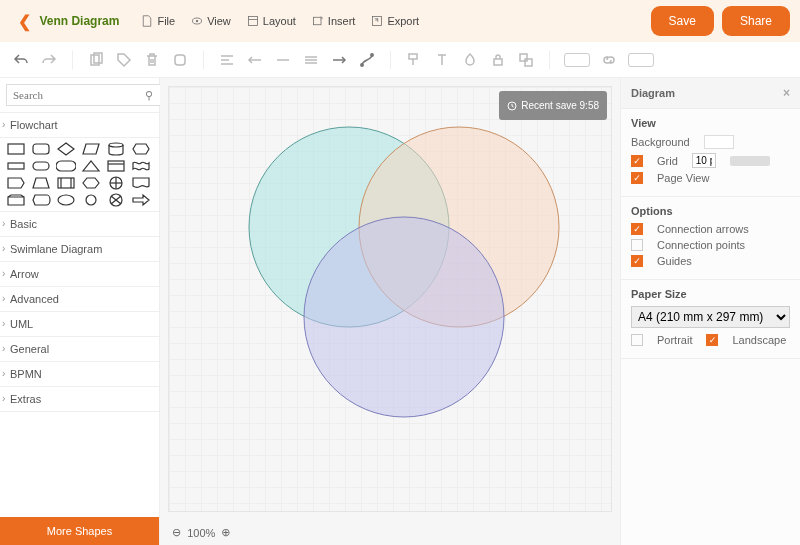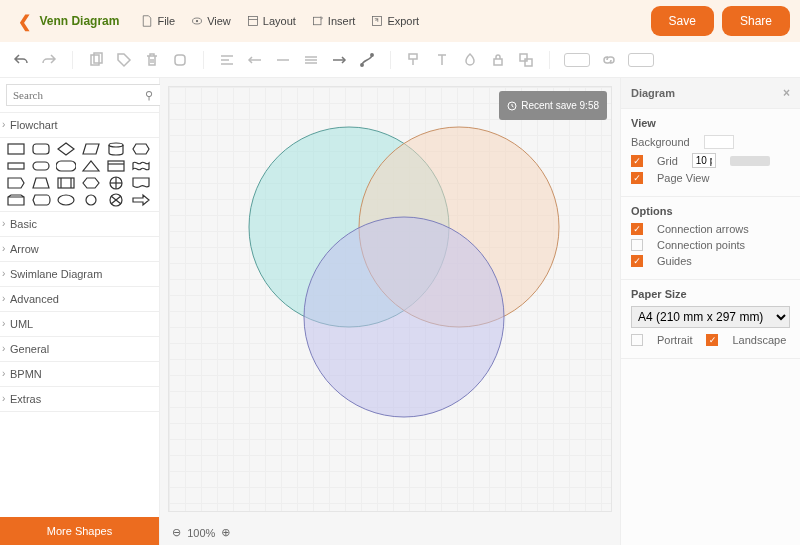--- a/index.html
+++ b/index.html
@@ -286,22 +286,22 @@
       <svg viewBox="0 0 20 14">
           <circle cx="10" cy="7" r="6"></circle>
           <line x1="5" y1="3" x2="15" y2="11"></line>
           <line x1="15" y1="3" x2="5" y2="11"></line>
         </svg>
       <svg viewBox="0 0 20 14">
           <path d="M2 5h10V2l6 5-6 5V9H2z"></path>
         </svg>
     </div>
     <div class="cat" style="padding-left:10px"><span>Basic</span></div>
+    <div class="cat" style="padding-left:10px"><span>Swimlane Diagram</span></div>
     <div class="cat" style="padding-left:10px"><span>Arrow</span></div>
-    <div class="cat" style="padding-left:10px"><span>Swimlane Diagram</span></div>
     <div class="cat" style="padding-left:10px"><span>Advanced</span></div>
     <div class="cat" style="padding-left:10px"><span>UML</span></div>
     <div class="cat" style="padding-left:10px"><span>General</span></div>
     <div class="cat" style="padding-left:10px"><span>BPMN</span></div>
     <div class="cat" style="padding-left:10px"><span>Extras</span></div>
     <div class="more-shapes">More Shapes</div>
   </div>
 
   <div class="canvas-wrap">
     <div class="canvas">

